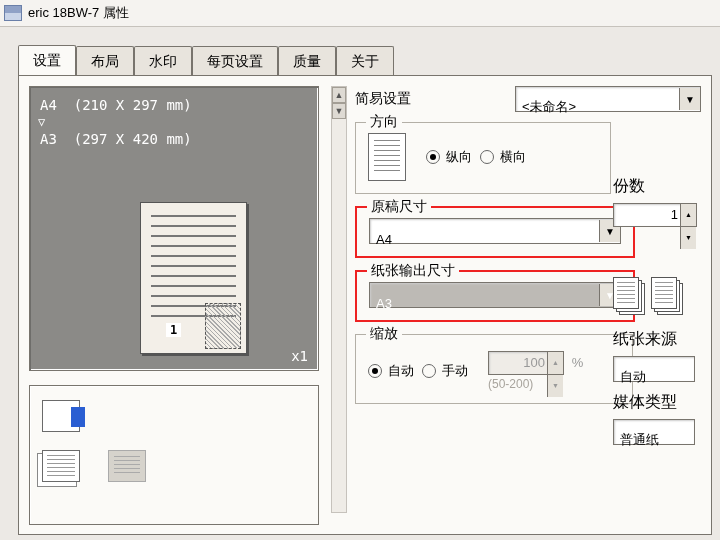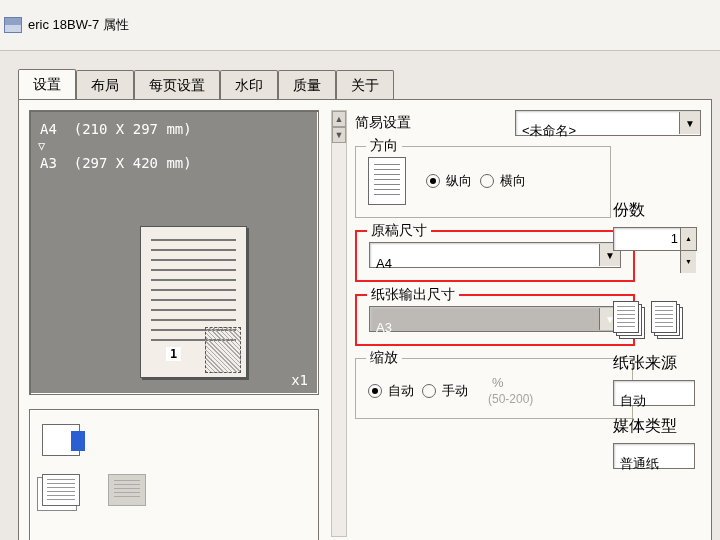--- a/index.html
+++ b/index.html
@@ -1,17 +1,17 @@
 <!DOCTYPE html>
 <html><head>
 <meta charset="utf-8">
 <style>
   html,body{margin:0;padding:0;font-family:"Microsoft YaHei","SimSun",sans-serif;font-size:13px;background:#ece9e5;color:#000;}
   body{width:720px;height:540px;overflow:hidden;}
-  .titlebar{height:26px;display:flex;align-items:center;padding:12px 4px;background:#f5f3f0;border-bottom:1px solid #c6c2bc;}
+  .titlebar{height:26px;display:flex;align-items:center;padding:0 4px;background:#f5f3f0;border-bottom:1px solid #c6c2bc;}
   .title-ico{width:16px;height:14px;margin-right:6px;display:inline-block;background:linear-gradient(180deg,#8fa1c6 0 50%,#c9d4e8 50% 100%);border:1px solid #6a7fa8;}
   .title-text{font-size:13px;white-space:nowrap;}
 
   .tabs{display:flex;align-items:flex-end;margin:18px 0 0 18px;height:30px;}
   .tab{padding:6px 14px 5px;border:1px solid #78746d;border-bottom:none;background:#e8e4dd;margin-right:0px;border-radius:2px 2px 0 0;font-size:14px;cursor:pointer;position:relative;top:1px;}
   .tab.active{background:#fbfaf7;font-weight:normal;border-bottom:1px solid #fbfaf7;}
   .tabpanel{margin:0 0 0 18px;border:1px solid #78746d;background:#fbfaf7;width:694px;height:460px;padding:10px;box-sizing:border-box;display:flex;}
 
   
   .left{width:300px;}
@@ -82,22 +82,22 @@
 <body>
 
 <div class="titlebar">
   <span class="title-ico"></span>
   <span class="title-text">eric 18BW-7 属性</span>
 </div>
 
 <div class="tabs">
   <div class="tab active">设置</div>
   <div class="tab">布局</div>
+  <div class="tab">水印</div>
   <div class="tab">每页设置</div>
-  <div class="tab">水印</div>
   <div class="tab">质量</div>
   <div class="tab">关于</div>
 </div>
 
 <div class="tabpanel" style="position:relative;">
 
   <div class="left">
     <div class="preview">
       <div class="paperline">
         <span>A4</span>&nbsp;
@@ -184,20 +184,27 @@
           <div class="radio">
             <span class="radio-dot on"></span>
             <span>自动</span>
           </div>
           <div class="radio">
             <span class="radio-dot"></span>
             <span>手动</span>
           </div>
         </div>
         <div class="zoombox">
+          <div class="numinput">
+            <span>100</span>
+            <div class="spin">
+                <div>▲</div>
+                <div>▼</div>
+              </div>
+          </div>
           <span style="color:#999;margin-left:4px;">%</span>
           <div class="range">(50-200)</div>
         </div>
       </div>
     </div>
 
   </div>
 
   <div class="sidecol">
     <div class="slabel">份数</div>

